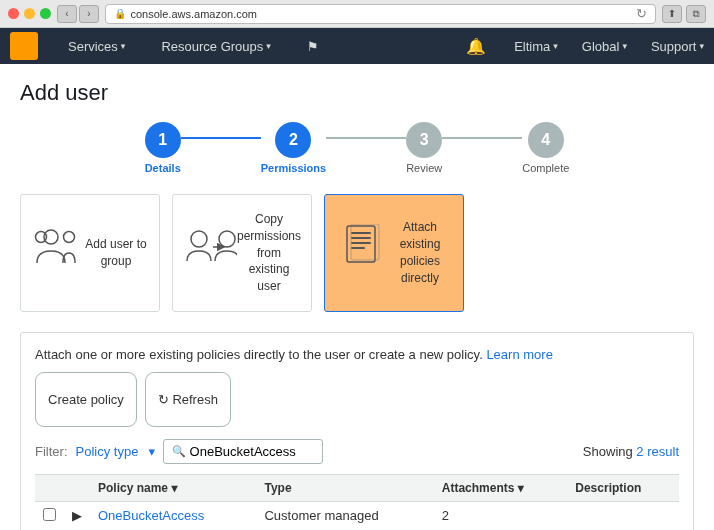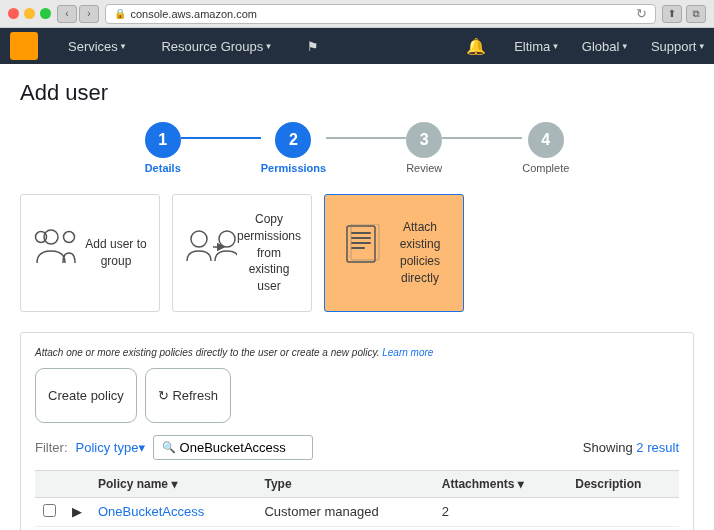--- a/index.html
+++ b/index.html
@@ -51,30 +51,30 @@
 
     
     .perm-cards { display: flex; gap: 12px; margin-bottom: 20px; }
     .perm-card { border: 1px solid #d5dbdb; border-radius: 3px; padding: 16px 12px; width: 140px; display: flex; flex-direction: row; align-items: center; cursor: pointer; background: white; }
     .perm-card.selected { background: #fdba74; border-color: #1a73e8; }
     .perm-card-icon { font-size: 32px; color: #555; margin-bottom: 8px; }
     .perm-card-label { font-size: 12px; color: #333; text-align: center; line-height: 1.4; }
 
     
     .policy-section { border: 1px solid #d5dbdb; border-radius: 3px; padding: 14px; background: white; }
-    .policy-info { font-size: 10px; color: #333; margin-bottom: 10px; font-style: italic; }
+    .policy-info { font-size: 13px; color: #333; margin-bottom: 10px; }
     .policy-info a { color: #1a73e8; text-decoration: none; }
     .policy-actions { display: flex; gap: 8px; margin-bottom: 12px; }
     .btn { padding: 19px 12px; font-size: 13px; border-radius: 9px; cursor: pointer; border: 1px solid; }
     .btn-default { background: white; border-color: #aab7b8; color: #333; }
 
     
     .filter-row { display: flex; align-items: center; gap: 8px; margin-bottom: 10px; }
     .filter-label { font-size: 13px; color: #737373; }
-    .filter-type { color: #1a73e8; font-size: 13px; cursor: pointer; display: flex; align-items: flex-start; gap: 0; }
+    .filter-type { color: #1a73e8; font-size: 13px; cursor: pointer; display: flex; align-items: flex-start; gap: 10px; }
     .filter-input { border: 1px solid #aab7b8; border-radius: 3px; padding: 4px 8px; font-size: 13px; width: 160px; display: flex; align-items: center; gap: 4px; }
     .filter-search-icon { color: #888; font-size: 11px; }
     .filter-spacer { flex: 1; }
     .showing-label { font-size: 13px; color: #333; }
     .showing-count { color: #1a73e8; font-size: 13px; }
 
     
     .policy-table { width: 100%; border-collapse: collapse; }
     .policy-table th { background: #f2f3f3; border-bottom: 1px solid #d5dbdb; border-top: 1px solid #d5dbdb; padding: 6px 8px; text-align: left; font-size: 12px; color: #333; font-weight: 600; }
     .policy-table th.sortable { cursor: pointer; }

